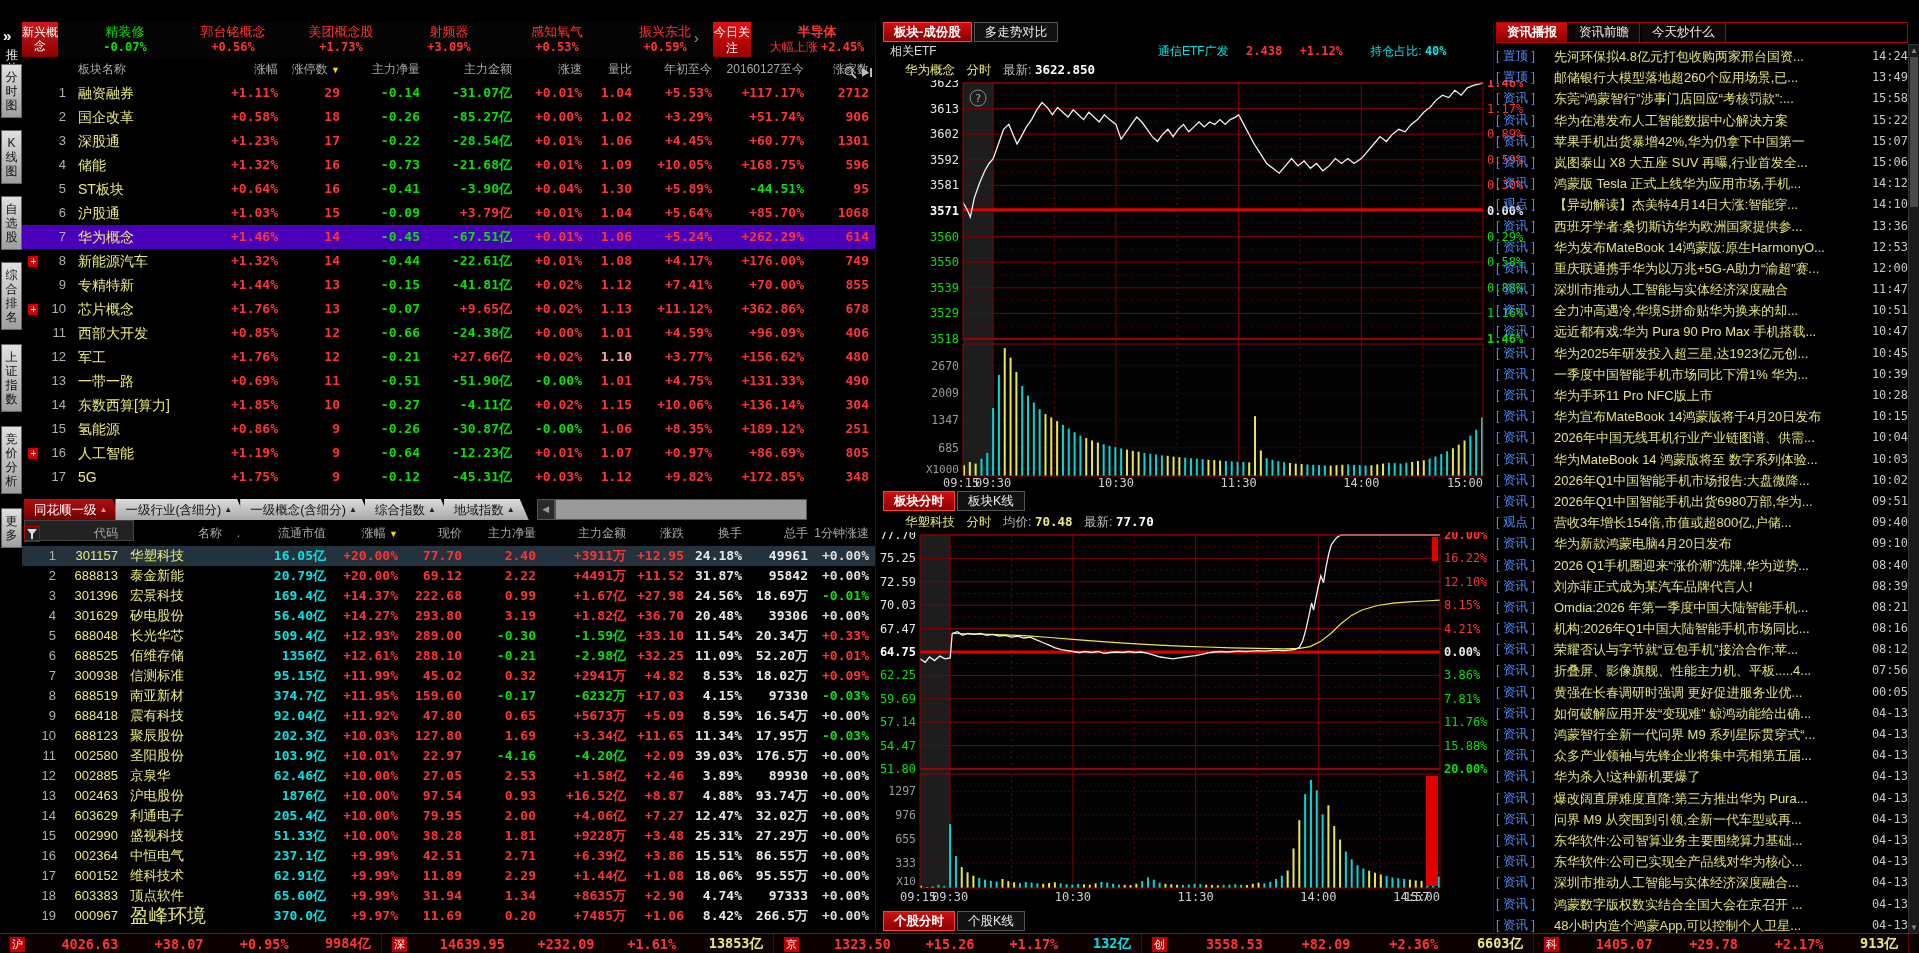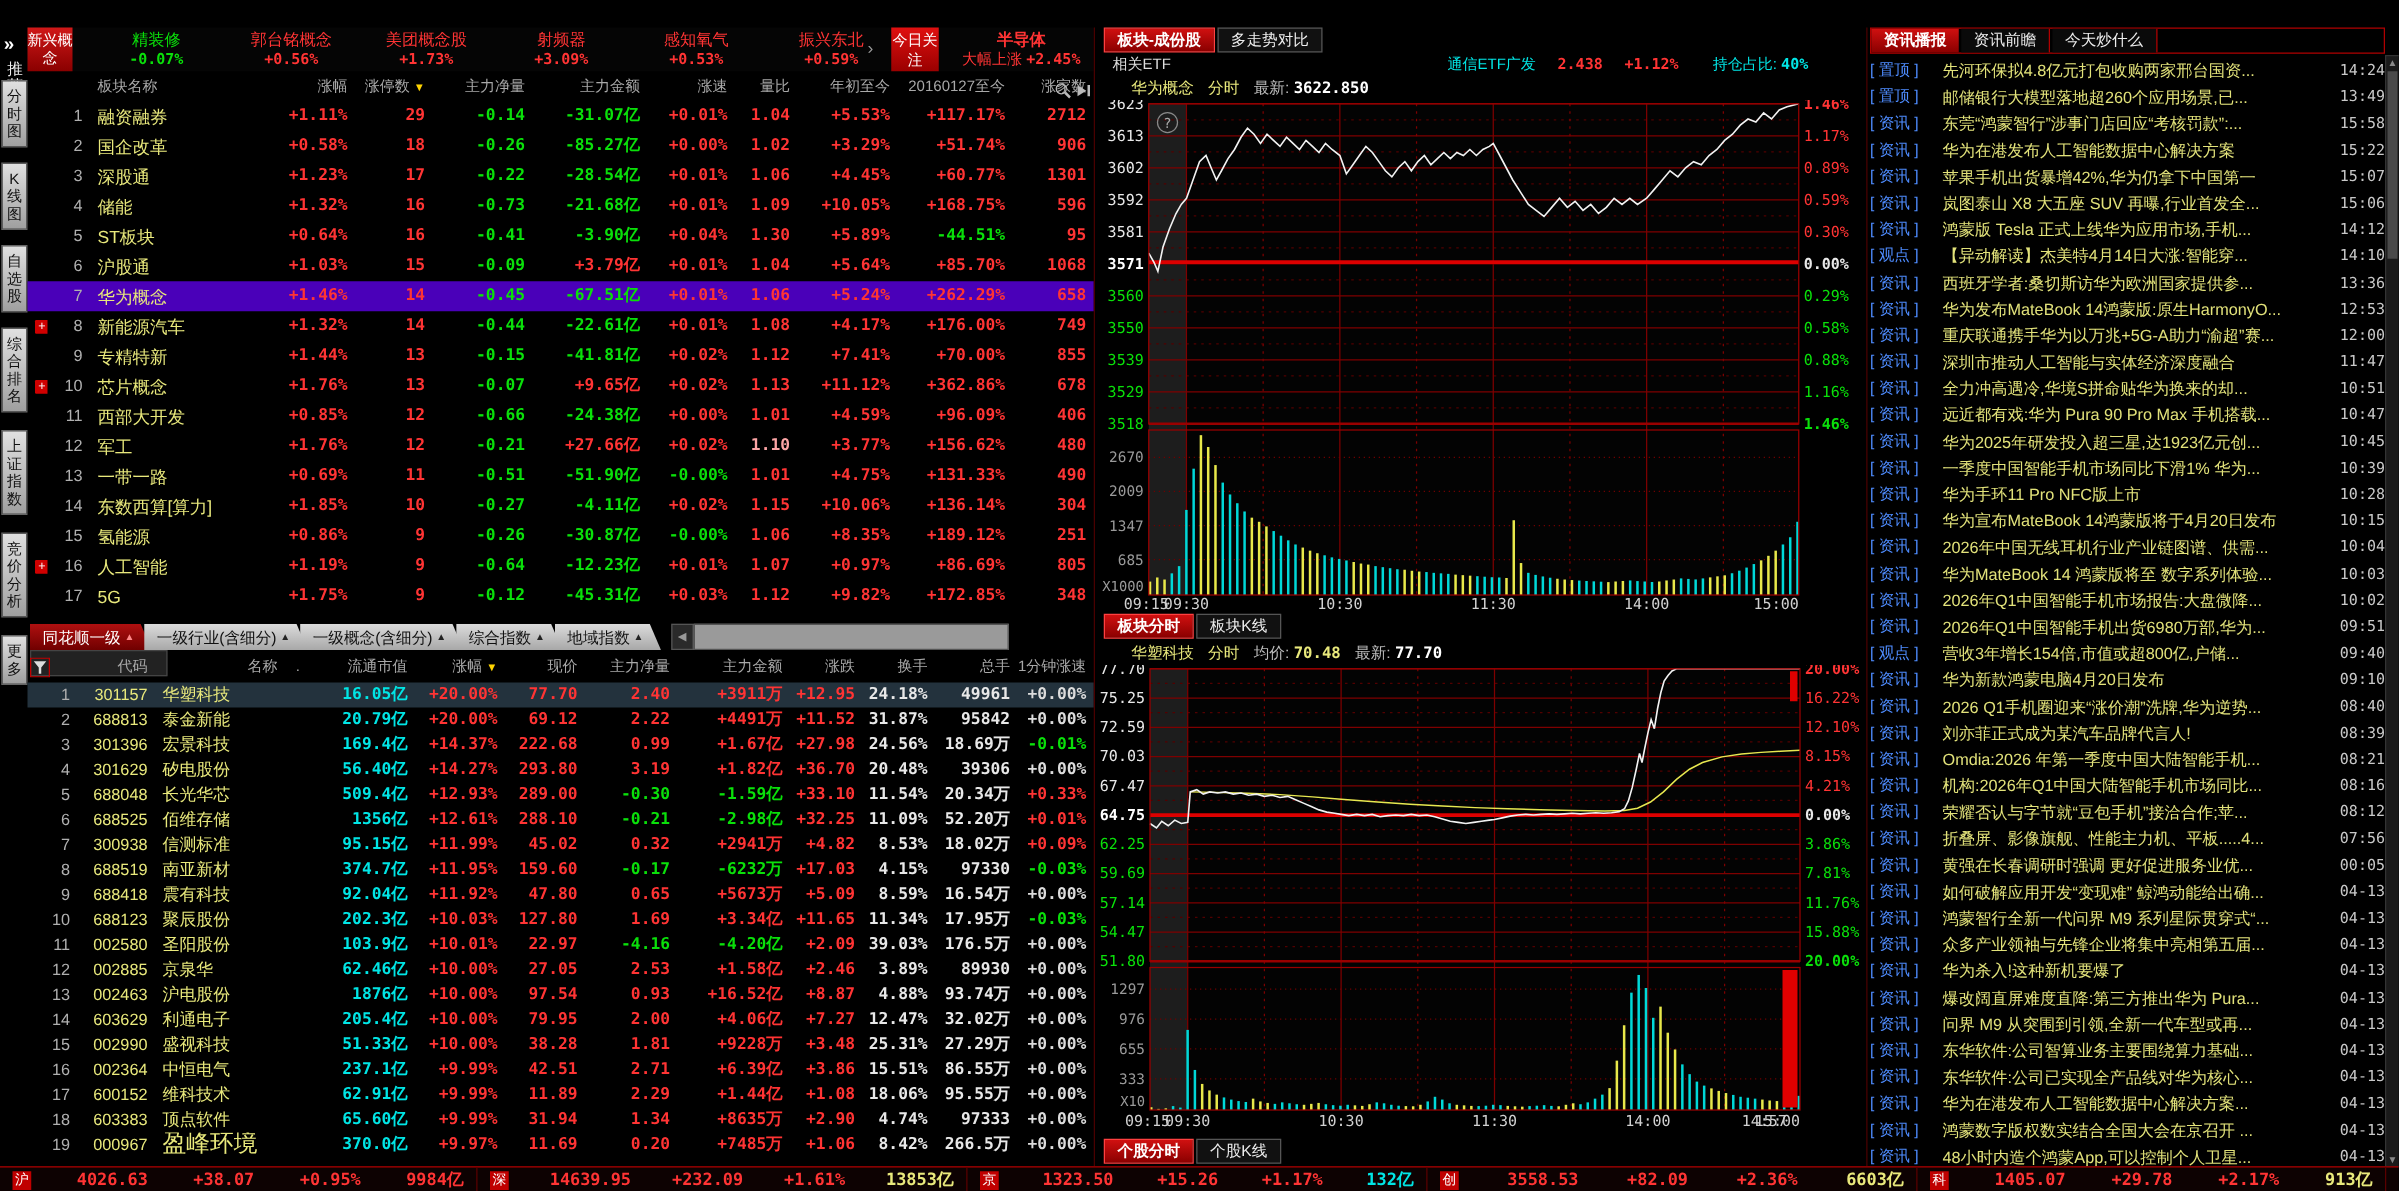--- a/index.html
+++ b/index.html
@@ -230,21 +230,21 @@
         <div class="cell" style="color: rgb(176, 176, 176);">7</div>
         <div class="cell left" style="color: rgb(233, 233, 124); font-size: 14px;">华为概念</div>
         <div class="cell num" style="color: rgb(255, 52, 52);">+1.46%</div>
         <div class="cell num" style="color: rgb(255, 52, 52);">14</div>
         <div class="cell num" style="color: rgb(10, 224, 10);">-0.45</div>
         <div class="cell num" style="color: rgb(10, 224, 10);">-67.51亿</div>
         <div class="cell num" style="color: rgb(255, 52, 52);">+0.01%</div>
         <div class="cell num" style="color: rgb(255, 52, 52);">1.06</div>
         <div class="cell num" style="color: rgb(255, 52, 52);">+5.24%</div>
         <div class="cell num" style="color: rgb(255, 52, 52);">+262.29%</div>
-        <div class="cell num" style="color: rgb(255, 52, 52);">658</div>
+        <div class="cell num" style="color: rgb(255, 52, 52);">614</div>
       </div>
       <div class="grid-row" style="grid-template-columns: 16px 34px 140px 72px 62px 80px 92px 70px 50px 80px 92px 65px;">
         <div class="cell left" style="color: rgb(255, 255, 255);"><span class="plus-ico">+</span></div>
         <div class="cell" style="color: rgb(176, 176, 176);">8</div>
         <div class="cell left" style="color: rgb(233, 233, 124); font-size: 14px;">新能源汽车</div>
         <div class="cell num" style="color: rgb(255, 52, 52);">+1.32%</div>
         <div class="cell num" style="color: rgb(255, 52, 52);">14</div>
         <div class="cell num" style="color: rgb(10, 224, 10);">-0.44</div>
         <div class="cell num" style="color: rgb(10, 224, 10);">-22.61亿</div>
         <div class="cell num" style="color: rgb(255, 52, 52);">+0.01%</div>
@@ -701,21 +701,21 @@
     <span class="t-cyan" style="margin-left:24px;">持仓占比:</span>
     <span class="t-cyan num">40%</span>
   </div>
 
   <div class="chart-title" style="left:905px;top:62px;">
     <span class="t-yellow">华为概念</span>
     <span class="t-yellow" style="margin-left:8px;">分时</span>
     <span class="t-gray" style="margin-left:8px;">最新:</span>
     <span class="t-white num">3622.850</span>
   </div>
-  <div class="abs" id="chart1" style="left:874px;top:80px;width:620px;height:410px;"><svg width="620" height="410">
+  <div class="abs" id="chart1" style="left:918px;top:80px;width:620px;height:410px;"><svg width="620" height="410">
         <rect x="45" y="3" width="520" height="393" fill="#030303"></rect>
         <rect x="45" y="3" width="30.16" height="393" fill="#1d1d1d"></rect>
         <line x1="45" y1="3" x2="565" y2="3" stroke="#7e0000" stroke-width="1"></line>
         <line x1="45" y1="15.8" x2="565" y2="15.8" stroke="#520000" stroke-width="1" stroke-dasharray="2,4"></line>
         <text x="41" y="7" fill="#e8e8e8" text-anchor="end" font-size="12" font-family="&quot;DejaVu Sans Mono&quot;,monospace">3623</text>
         <text x="569" y="7" fill="#ff3434" text-anchor="start" font-size="12" font-family="&quot;DejaVu Sans Mono&quot;,monospace" font-weight="bold">1.46%</text>
         <line x1="45" y1="28.6" x2="565" y2="28.6" stroke="#7e0000" stroke-width="1"></line>
         <line x1="45" y1="41.400000000000006" x2="565" y2="41.400000000000006" stroke="#520000" stroke-width="1" stroke-dasharray="2,4"></line>
         <text x="41" y="32.6" fill="#e8e8e8" text-anchor="end" font-size="12" font-family="&quot;DejaVu Sans Mono&quot;,monospace">3613</text>
         <text x="569" y="32.6" fill="#ff3434" text-anchor="start" font-size="12" font-family="&quot;DejaVu Sans Mono&quot;,monospace">1.17%</text>
@@ -1250,21 +1250,21 @@
         <span class="news-title">东华软件:公司智算业务主要围绕算力基础...</span>
         <span class="news-time">04-13</span>
       </div>
       <div class="news-row">
         <span class="news-tag">[ 资讯 ]</span>
         <span class="news-title">东华软件:公司已实现全产品线对华为核心...</span>
         <span class="news-time">04-13</span>
       </div>
       <div class="news-row">
         <span class="news-tag">[ 资讯 ]</span>
-        <span class="news-title">华为在港发布人工智能数据中心解决方案...</span>
+        <span class="news-title">深圳市推动人工智能与实体经济深度融合...</span>
         <span class="news-time">04-13</span>
       </div>
       <div class="news-row">
         <span class="news-tag">[ 资讯 ]</span>
         <span class="news-title">鸿蒙数字版权数实结合全国大会在京召开 ...</span>
         <span class="news-time">04-13</span>
       </div>
       <div class="news-row">
         <span class="news-tag">[ 资讯 ]</span>
         <span class="news-title">48小时内造个鸿蒙App,可以控制个人卫星...</span>

